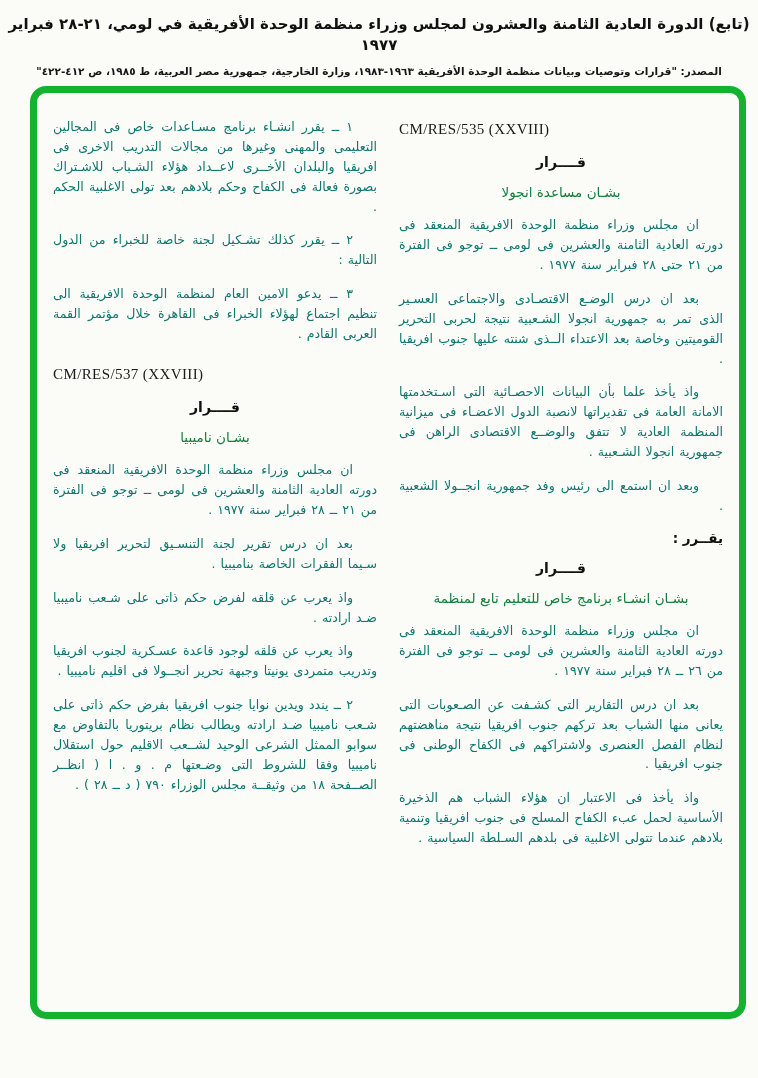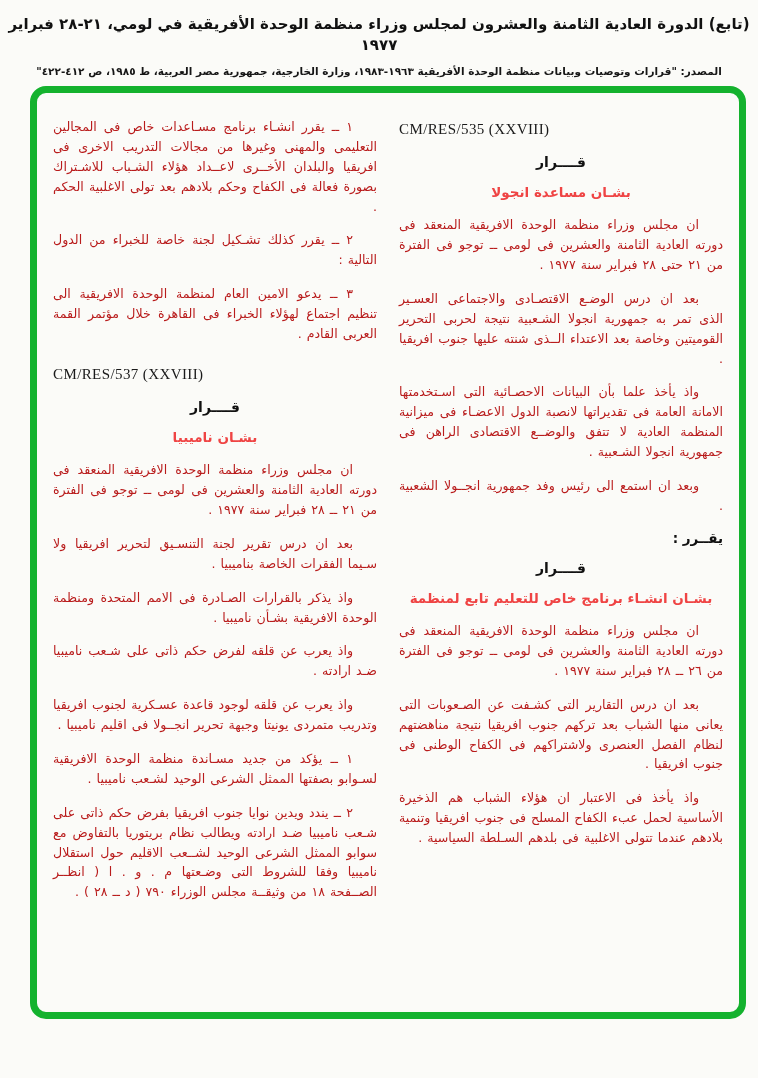--- a/index.html
+++ b/index.html
@@ -47,33 +47,33 @@
     font-family:"Liberation Serif","DejaVu Serif",serif;
     font-size:15px;letter-spacing:.4px;color:#1a1a1a;
     margin:4px 0 16px 0;
   }
   .block.ref:not(:first-child){margin-top:22px;}
   .res-title{
     text-align:center;font-weight:bold;font-size:14px;
     margin:2px 0 12px 0;color:#111;
   }
   .res-subtitle{
-    text-align:center;font-weight:bold;font-size:13.5px;
-    margin:0 0 13px 0;color:#ef4444;line-height:1.5;
+    text-align:center;font-weight:normal;font-size:13.5px;
+    margin:0 0 13px 0;color:#15803d;line-height:1.5;
   }
   .decree{
     text-align:right;font-weight:bold;font-size:13.5px;
     margin:6px 0 14px 0;color:#111;
   }
   .para{
     text-align:justify;
     font-size:12.6px;line-height:1.58;
     text-indent:24px;
     margin:0 0 14px 0;
-    color:#b91c1c;
+    color:#0f766e;
     word-spacing:1px;
   }
 </style>
 </head>
 <body>
 
 <div class="page-header">
   <div class="header-title">(تابع) الدورة العادية الثامنة والعشرون لمجلس وزراء منظمة الوحدة الأفريقية في لومي، ٢١-٢٨ فبراير ١٩٧٧</div>
   <div class="header-source">المصدر: "قرارات وتوصيات وبيانات منظمة الوحدة الأفريقية ١٩٦٣-١٩٨٣، وزارة الخارجية، جمهورية مصر العربية، ط ١٩٨٥، ص ٤١٢-٤٢٢"</div>
 </div>
@@ -97,20 +97,18 @@
       </div>
     <div class="column">
         <div class="block para">١ ــ يقرر انشـاء برنامج مسـاعدات خاص فى المجالين التعليمى والمهنى وغيرها من مجالات التدريب الاخرى فى افريقيا والبلدان الأخــرى لاعــداد هؤلاء الشـباب للاشـتراك بصورة فعالة فى الكفاح وحكم بلادهم بعد تولى الاغلبية الحكم .</div>
         <div class="block para">٢ ــ يقرر كذلك تشـكيل لجنة خاصة للخبراء من الدول التالية :</div>
         <div class="block para">٣ ــ يدعو الامين العام لمنظمة الوحدة الافريقية الى تنظيم اجتماع لهؤلاء الخبراء فى القاهرة خلال مؤتمر القمة العربى القادم .</div>
         <div class="block ref">CM/RES/537 (XXVIII)</div>
         <div class="block res-title">قــــرار</div>
         <div class="block res-subtitle">بشـان ناميبيا</div>
         <div class="block para">ان مجلس وزراء منظمة الوحدة الافريقية المنعقد فى دورته العادية الثامنة والعشرين فى لومى ــ توجو فى الفترة من ٢١ ــ ٢٨ فبراير سنة ١٩٧٧ .</div>
         <div class="block para">بعد ان درس تقرير لجنة التنسـيق لتحرير افريقيا ولا سـيما الفقرات الخاصة بناميبيا .</div>
-        <div class="block para">واذ يذكر بالقرارات الصـادرة فى الامم المتحدة ومنظمة الوحدة الافريقية بشـأن ناميبيا .</div>
         <div class="block para">واذ يعرب عن قلقه لفرض حكم ذاتى على شـعب ناميبيا ضـد ارادته .</div>
         <div class="block para">واذ يعرب عن قلقه لوجود قاعدة عسـكرية لجنوب افريقيا وتدريب متمردى يونيتا وجبهة تحرير انجــولا فى اقليم ناميبيا .</div>
-        <div class="block para">١ ــ يؤكد من جديد مسـاندة منظمة الوحدة الافريقية لسـوابو بصفتها الممثل الشرعى الوحيد لشـعب ناميبيا .</div>
         <div class="block para">٢ ــ يندد ويدين نوايا جنوب افريقيا بفرض حكم ذاتى على شـعب ناميبيا ضـد ارادته ويطالب نظام بريتوريا بالتفاوض مع سوابو الممثل الشرعى الوحيد لشــعب الاقليم حول استقلال ناميبيا وفقا للشروط التى وضـعتها م . و . ا ( انظــر الصــفحة ١٨ من وثيقــة مجلس الوزراء ٧٩٠ ( د ــ ٢٨ ) .</div>
       </div>
   </div>
 </div>
 
 </body></html>

